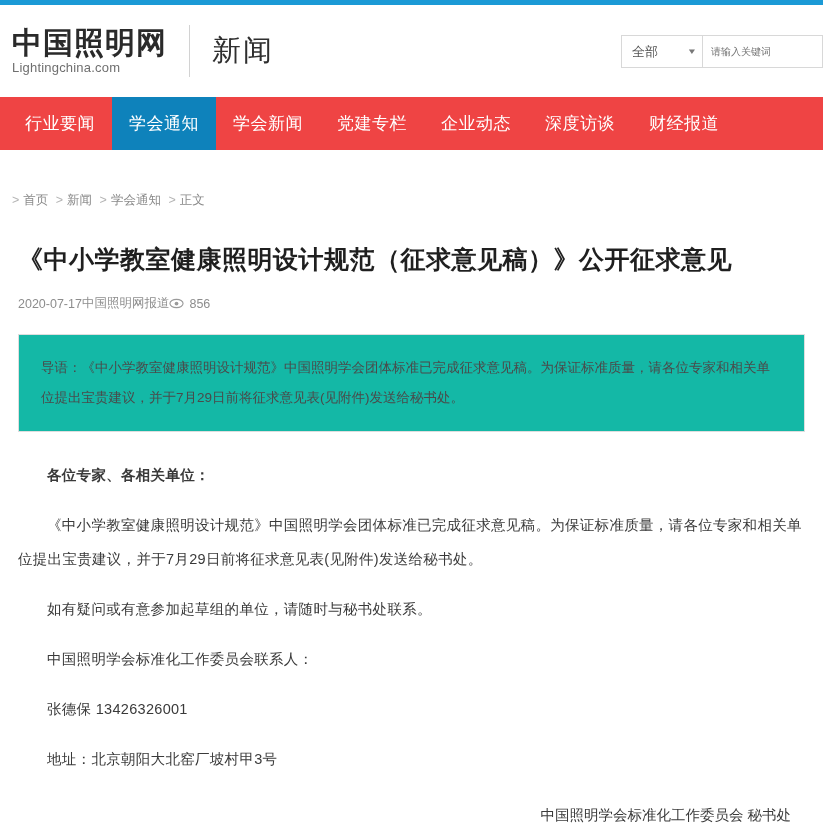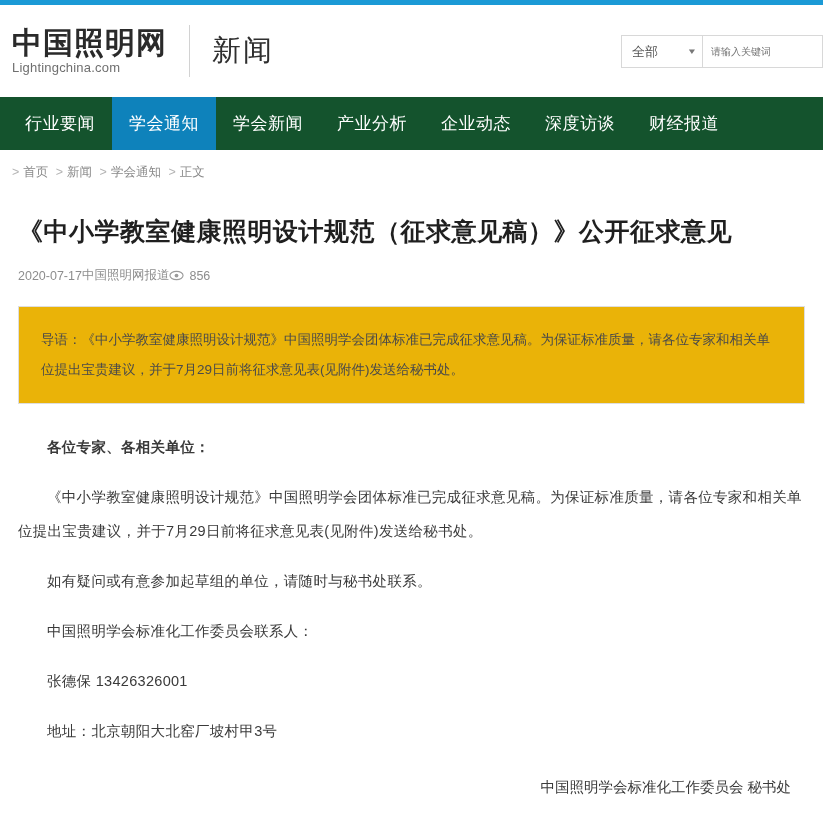--- a/index.html
+++ b/index.html
@@ -91,21 +91,21 @@
     border: 1px solid #d8d8d8;
     border-left: none;
     font-size: 10px;
     color: #999;
     padding: 0 8px;
     box-sizing: border-box;
     outline: none;
     font-family: "Liberation Sans", sans-serif;
   }
   .nav {
-    background: #14532d;
+    background: #ef4444;
     height: 53px;
     display: flex;
     align-items: stretch;
     padding-left: 8px;
     box-sizing: border-box;
   }
   .nav-item {
     color: #fff;
     font-size: 17px;
     display: flex;
@@ -116,20 +116,21 @@
     font-family: "DejaVu Sans", sans-serif;
     letter-spacing: 0.5px;
   }
   .nav-item.active {
     background: #0e82bb;
   }
   .crumb {
     padding: 14px 16px 10px 8px;
     font-size: 12.5px;
     color: #8a8a8a;
+    margin-top: 28px;
   }
   .crumb a {
     color: #8a8a8a;
     text-decoration: none;
     cursor: pointer;
   }
   .crumb .sep {
     color: #b4b4b4;
     margin: 0 4px;
   }
@@ -158,21 +159,21 @@
     gap: 5px;
   }
   .eye {
     display: inline-block;
     width: 15px;
     height: 15px;
   }
   .lead {
     margin-top: 22px;
     border: 1px solid #dedede;
-    background: #eab308;
+    background: #14b8a6;
     padding: 18px 22px;
     font-size: 13.5px;
     line-height: 30px;
     color: #4a4a4a;
     box-sizing: border-box;
   }
   .body p {
     font-size: 14.5px;
     line-height: 34px;
     color: #3a3a3a;
@@ -219,21 +220,21 @@
       <span class="caret">▼</span>
     </div>
     <input class="search-input" type="text" placeholder="请输入关键词" style="">
   </div>
 </div>
 
 <div class="nav">
   <div class="nav-item">行业要闻</div>
   <div class="nav-item active">学会通知</div>
   <div class="nav-item">学会新闻</div>
-  <div class="nav-item">产业分析</div>
+  <div class="nav-item">党建专栏</div>
   <div class="nav-item">企业动态</div>
   <div class="nav-item">深度访谈</div>
   <div class="nav-item">财经报道</div>
 
 </div>
 
 <div class="crumb">
   <span class="sep">&gt;</span><a>首页</a>
   <span class="sep">&gt;</span><a>新闻</a>
   <span class="sep">&gt;</span><a>学会通知</a>

